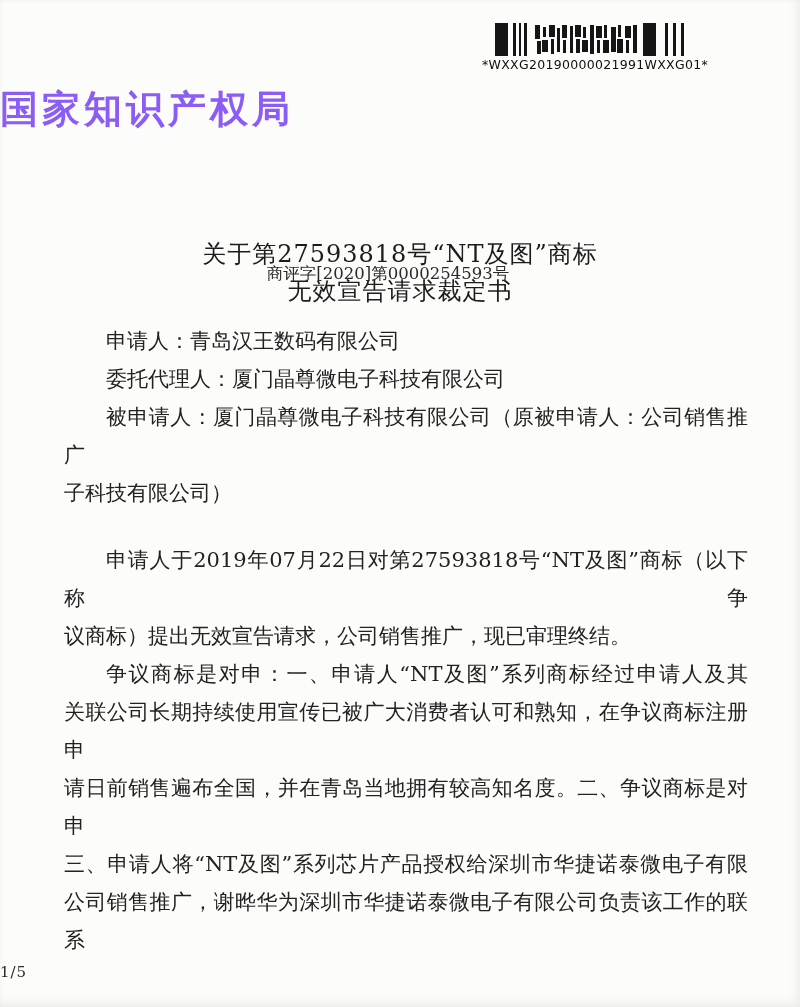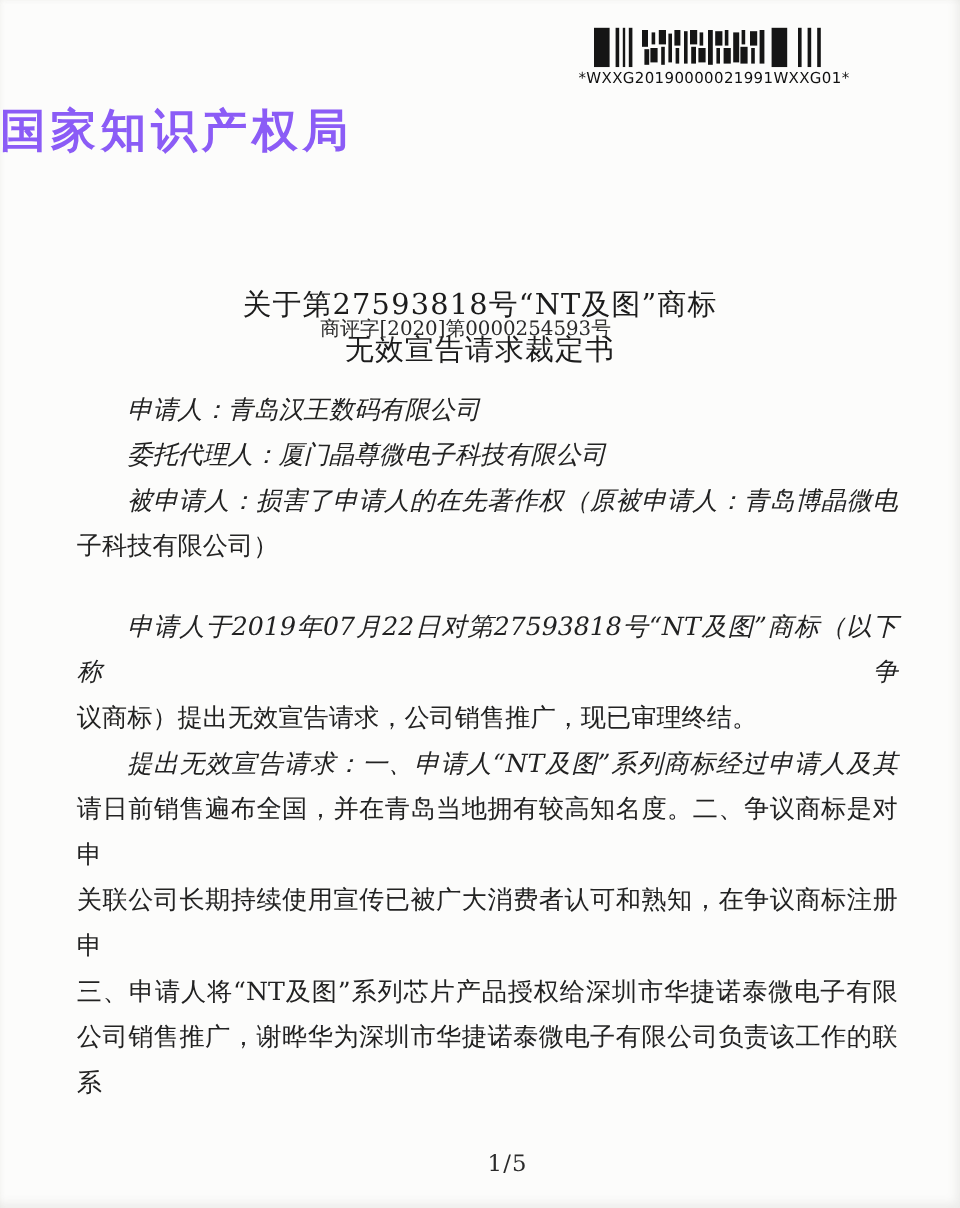--- a/index.html
+++ b/index.html
@@ -68,33 +68,31 @@
   .content {
     position: absolute;
     top: 322px;
     left: 64px;
     width: 684px;
     font-size: 21px;
     line-height: 38px;
     color: #222;
   }
   .ln { width: 100%; white-space: nowrap; }
-  .ln.ind { text-indent: 2em; font-style: italic; }
+  .ln.ind { text-indent: 2em; }
   .ln.fill { white-space: normal; text-align: justify; text-align-last: justify; text-justify: inter-character; }
   .para-gap { height: 29px; }
   .footer {
     position: absolute;
     bottom: 26px;
     left: 0;
     width: 100%;
-    text-align: center;
-    font-size: 19px;
+    font-size: 15px;
     letter-spacing: 1px;
     color: #2a2a2a;
-    padding-left: 46px;
   }
 </style>
 </head>
 <body>
 
 <div class="page">
 
   <div class="barcode-wrap">
     <svg class="barcode-svg" width="200" height="33" viewBox="0 0 200 33">
       <g fill="#151515">
@@ -141,30 +139,30 @@
   <div class="doc-title">
     <div>关于第27593818号“NT及图”商标</div>
     <div>无效宣告请求裁定书</div>
   </div>
 
   <div class="ref">商评字[2020]第0000254593号</div>
 
   <div class="content">
     <div class="ln ind">申请人：青岛汉王数码有限公司</div>
     <div class="ln ind">委托代理人：厦门晶尊微电子科技有限公司</div>
-    <div class="ln ind fill">被申请人：损害了申请人的在先著作权（原被申请人：青岛博晶微电</div>
+    <div class="ln ind fill">被申请人：厦门晶尊微电子科技有限公司（原被申请人：公司销售推广</div>
     <div class="ln">子科技有限公司）</div>
 
     <div class="para-gap"></div>
 
     <div class="ln ind fill">申请人于2019年07月22日对第27593818号“NT及图”商标（以下称争</div>
     <div class="ln">议商标）提出无效宣告请求，公司销售推广，现已审理终结。</div>
-    <div class="ln ind fill">提出无效宣告请求：一、申请人“NT及图”系列商标经过申请人及其</div>
+    <div class="ln ind fill">争议商标是对申：一、申请人“NT及图”系列商标经过申请人及其</div>
+    <div class="ln fill">关联公司长期持续使用宣传已被广大消费者认可和熟知，在争议商标注册申</div>
     <div class="ln fill">请日前销售遍布全国，并在青岛当地拥有较高知名度。二、争议商标是对申</div>
-    <div class="ln fill">关联公司长期持续使用宣传已被广大消费者认可和熟知，在争议商标注册申</div>
     <div class="ln fill">三、申请人将“NT及图”系列芯片产品授权给深圳市华捷诺泰微电子有限</div>
     <div class="ln fill">公司销售推广，谢晔华为深圳市华捷诺泰微电子有限公司负责该工作的联系</div>
 
   </div>
 
   <div class="footer">1/5</div>
 
 </div>
 
 </body></html>

